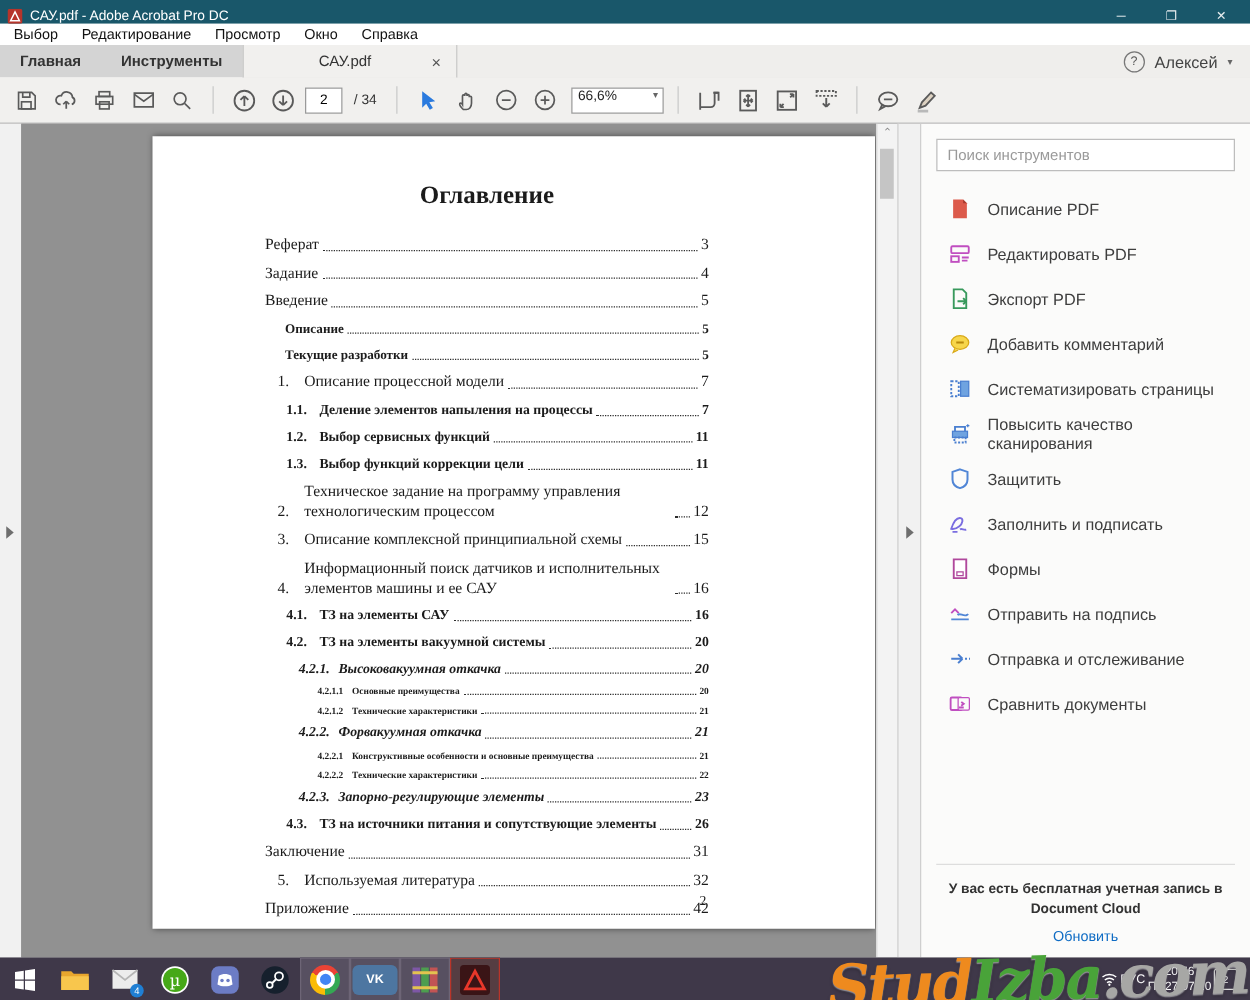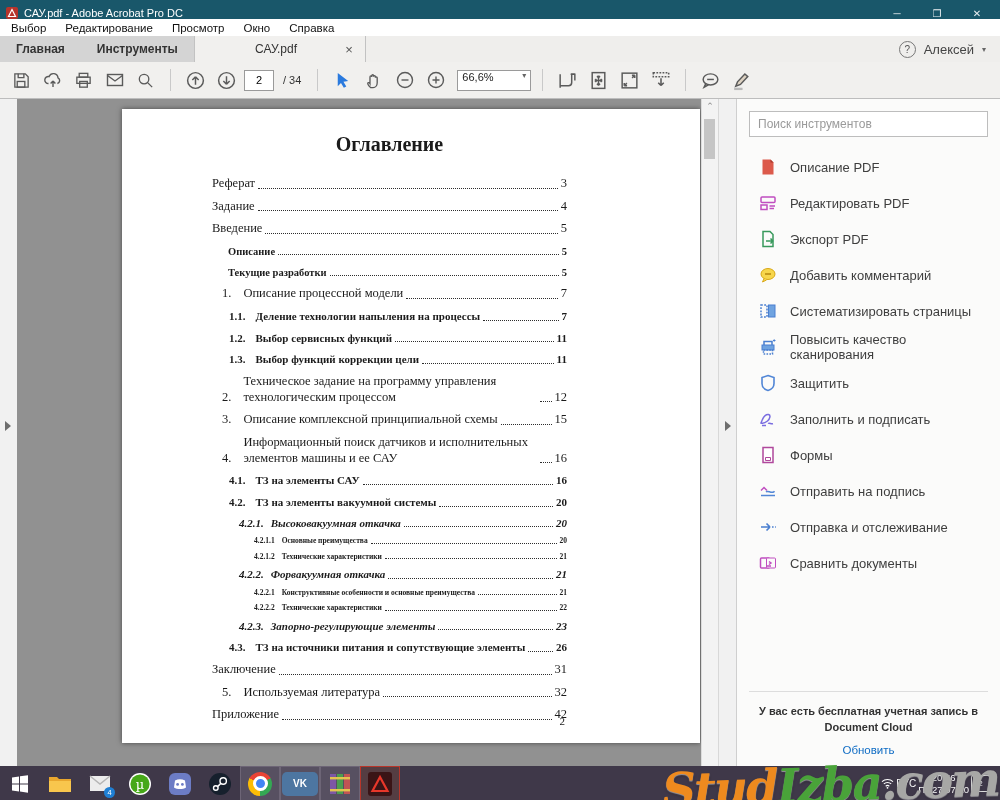--- a/index.html
+++ b/index.html
@@ -46,21 +46,21 @@
     border-left:6px solid #6e6e6e;border-top:5px solid transparent;border-bottom:5px solid transparent}
   .viewport{flex:1;position:relative;background:#919191}
   .vscroll{position:absolute;right:0;top:0;bottom:0;width:16px;background:#f3f3f3;border-left:1px solid #dcdcdc}
   .varrow{position:absolute;top:2px;left:0;right:0;text-align:center;font-size:9px;color:#8a8a8a}
   .vthumb{position:absolute;top:20px;left:2px;width:11px;height:40px;background:#c5c5c5}
   .right-strip{width:17px;background:#f1f1f1;border-left:1px solid #d8d8d8;position:relative}
 
   
   .page{position:absolute;left:105px;top:10px;width:578px;height:634px;background:#fff;
     box-shadow:0 0 5px rgba(0,0,0,.5);font-family:"Liberation Serif","DejaVu Serif",serif;color:#1b1b1b}
-  .page-inner{padding:24px 133px 0 90px}
+  .page-inner{padding:36px 133px 0 90px}
   .doc-title{text-align:center;font-size:20px;font-weight:700;margin:0 0 20px 0}
   .toc-entry{display:flex;align-items:flex-end}
   .toc-entry .lbl{line-height:1.25}
   .leader{flex:1;border-bottom:1.4px dotted #2d2d2d;margin:0 3px 3px 3px;min-width:12px}
   .num{flex:none}
   .lv-t1{font-size:12.5px;margin-top:7px}
   .lv-t2{font-size:10.5px;font-weight:700;margin-left:16px;margin-top:8px}
   .lv-n1{font-size:12.5px;margin-left:10px;margin-top:7px}
   .lv-n1 .num{margin-right:12px}
   .lv-n2{font-size:11px;font-weight:700;margin-left:17px;margin-top:8px}
@@ -303,21 +303,21 @@
               <span class="pg lbl">5</span>
             </div>
             <div class="toc-entry lv-n1">
               <span class="num lbl">1.</span>
               <span class="lbl">Описание процессной модели</span>
               <span class="leader"></span>
               <span class="pg lbl">7</span>
             </div>
             <div class="toc-entry lv-n2">
               <span class="num lbl">1.1.</span>
-              <span class="lbl">Деление технологии напыления на процессы</span>
+              <span class="lbl">Деление элементов напыления на процессы</span>
               <span class="leader"></span>
               <span class="pg lbl">7</span>
             </div>
             <div class="toc-entry lv-n2">
               <span class="num lbl">1.2.</span>
               <span class="lbl">Выбор сервисных функций</span>
               <span class="leader"></span>
               <span class="pg lbl">11</span>
             </div>
             <div class="toc-entry lv-n2">

